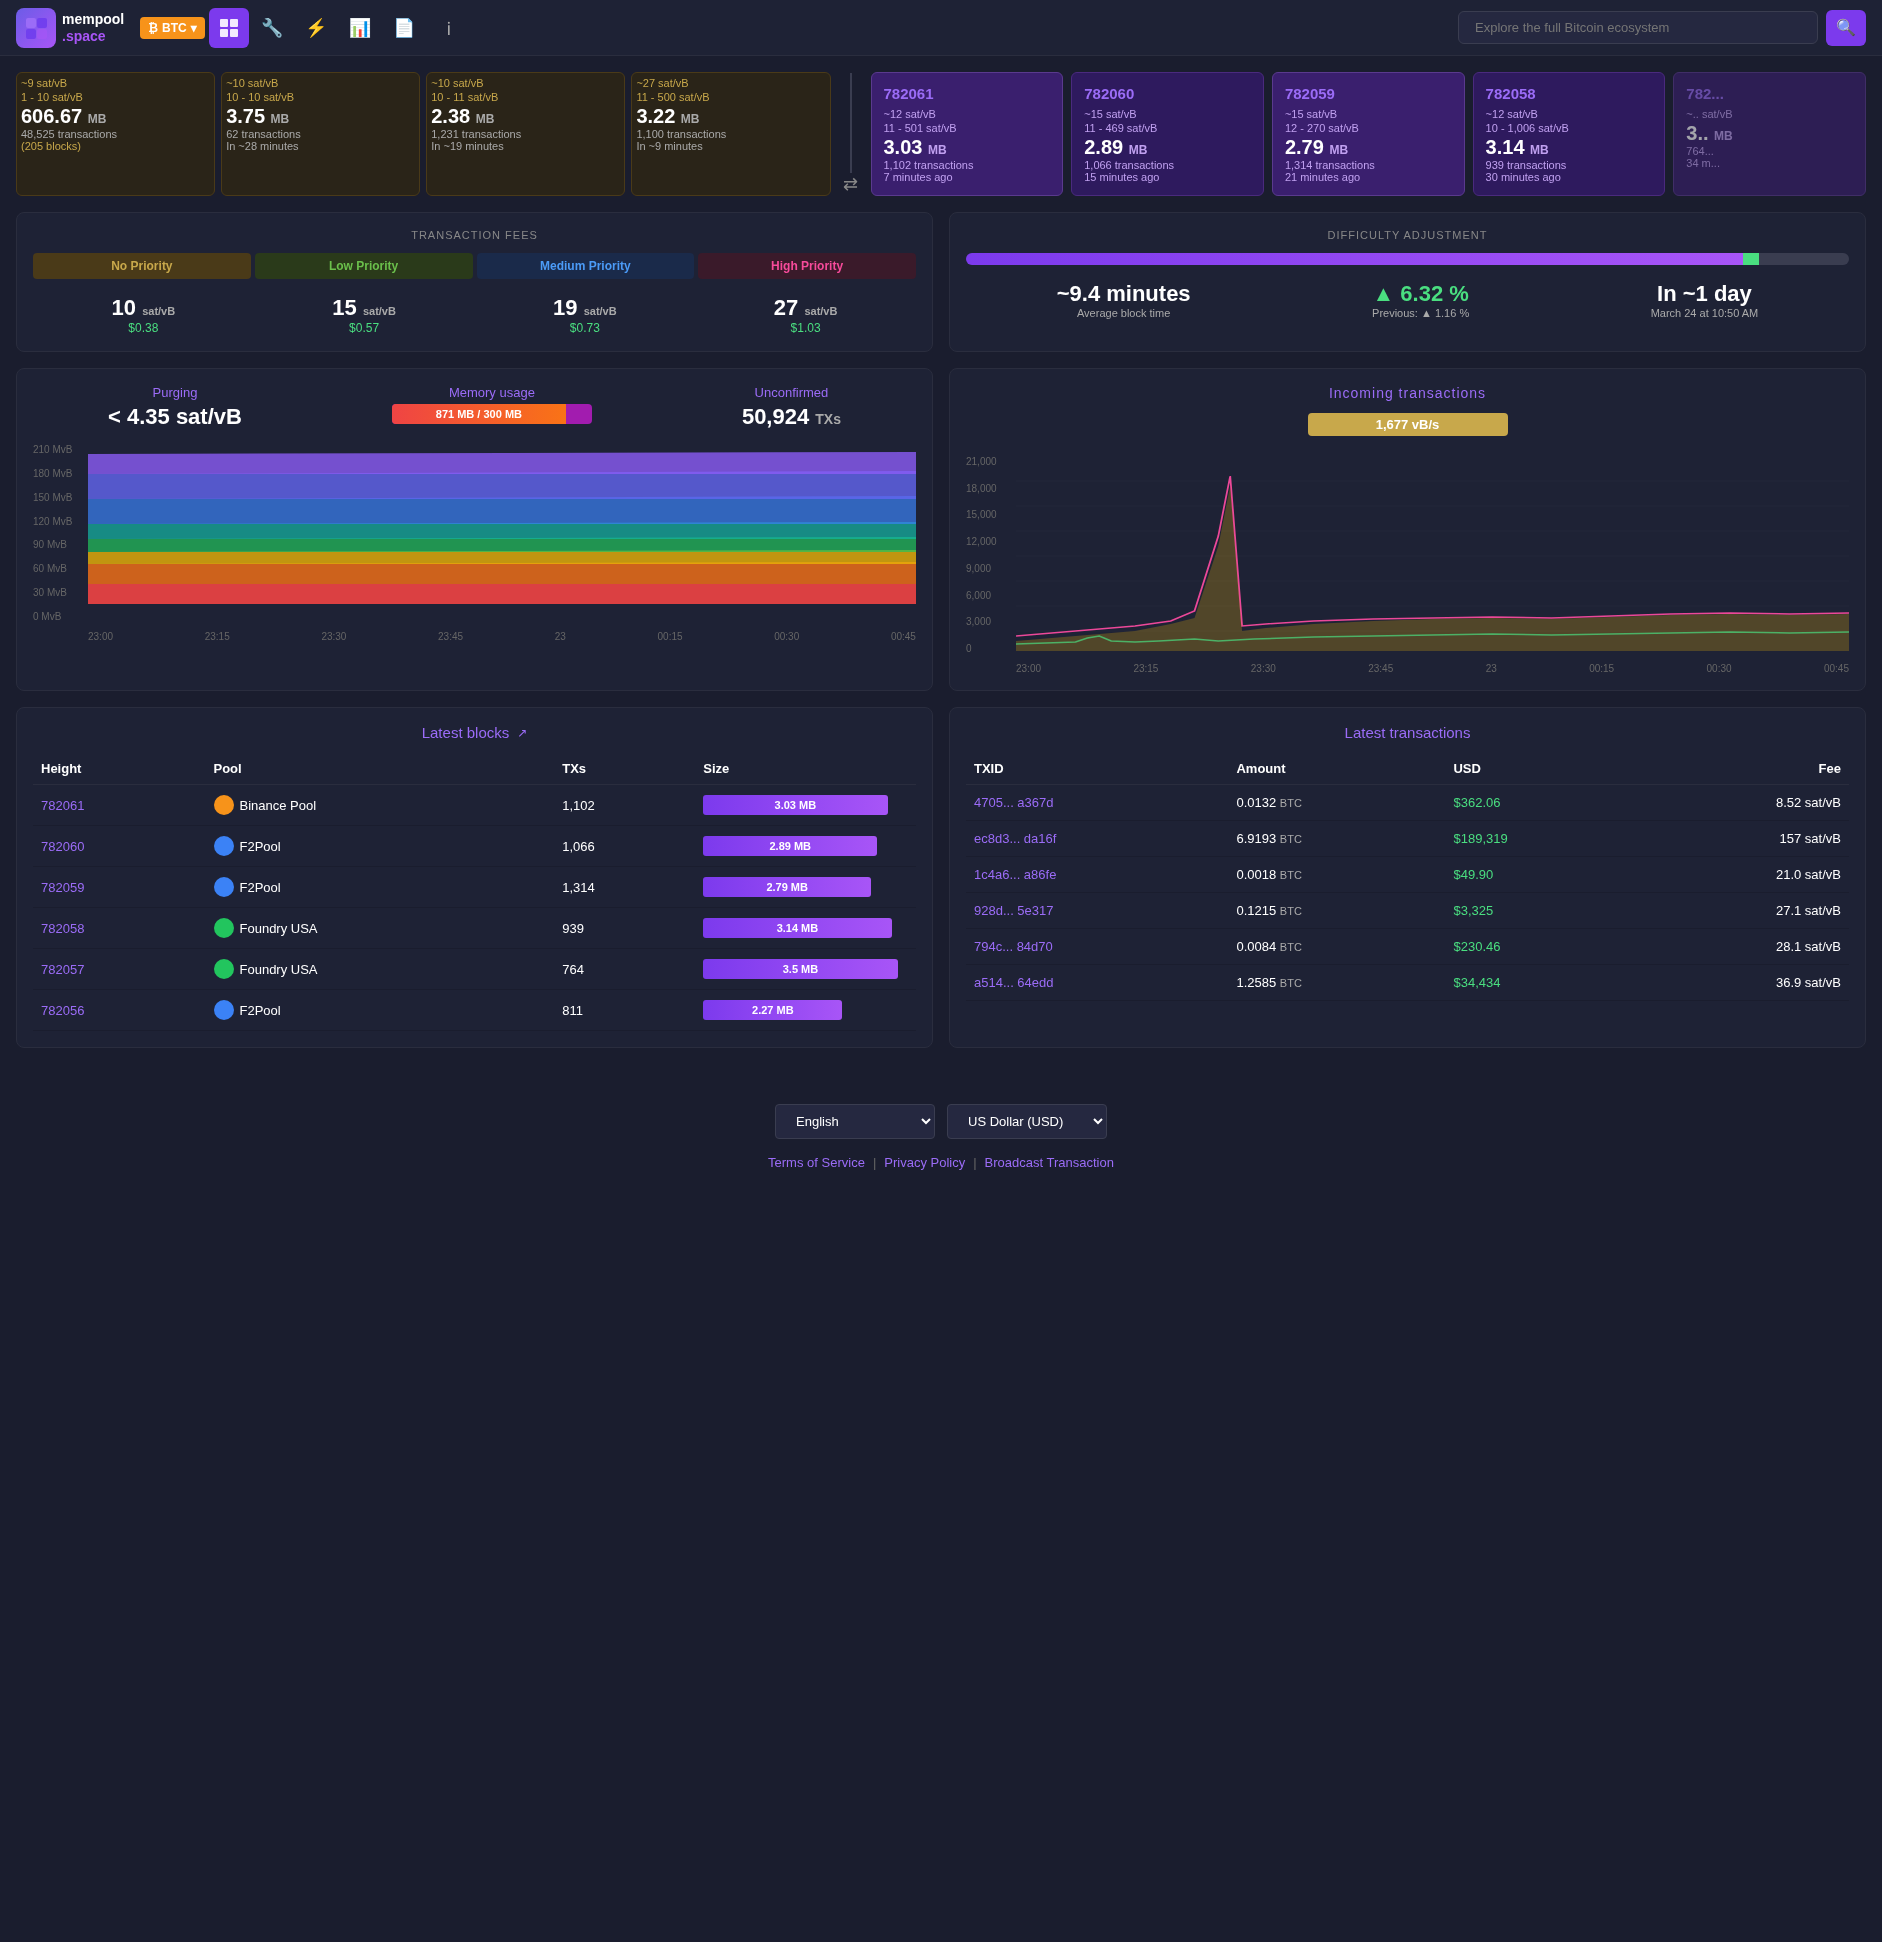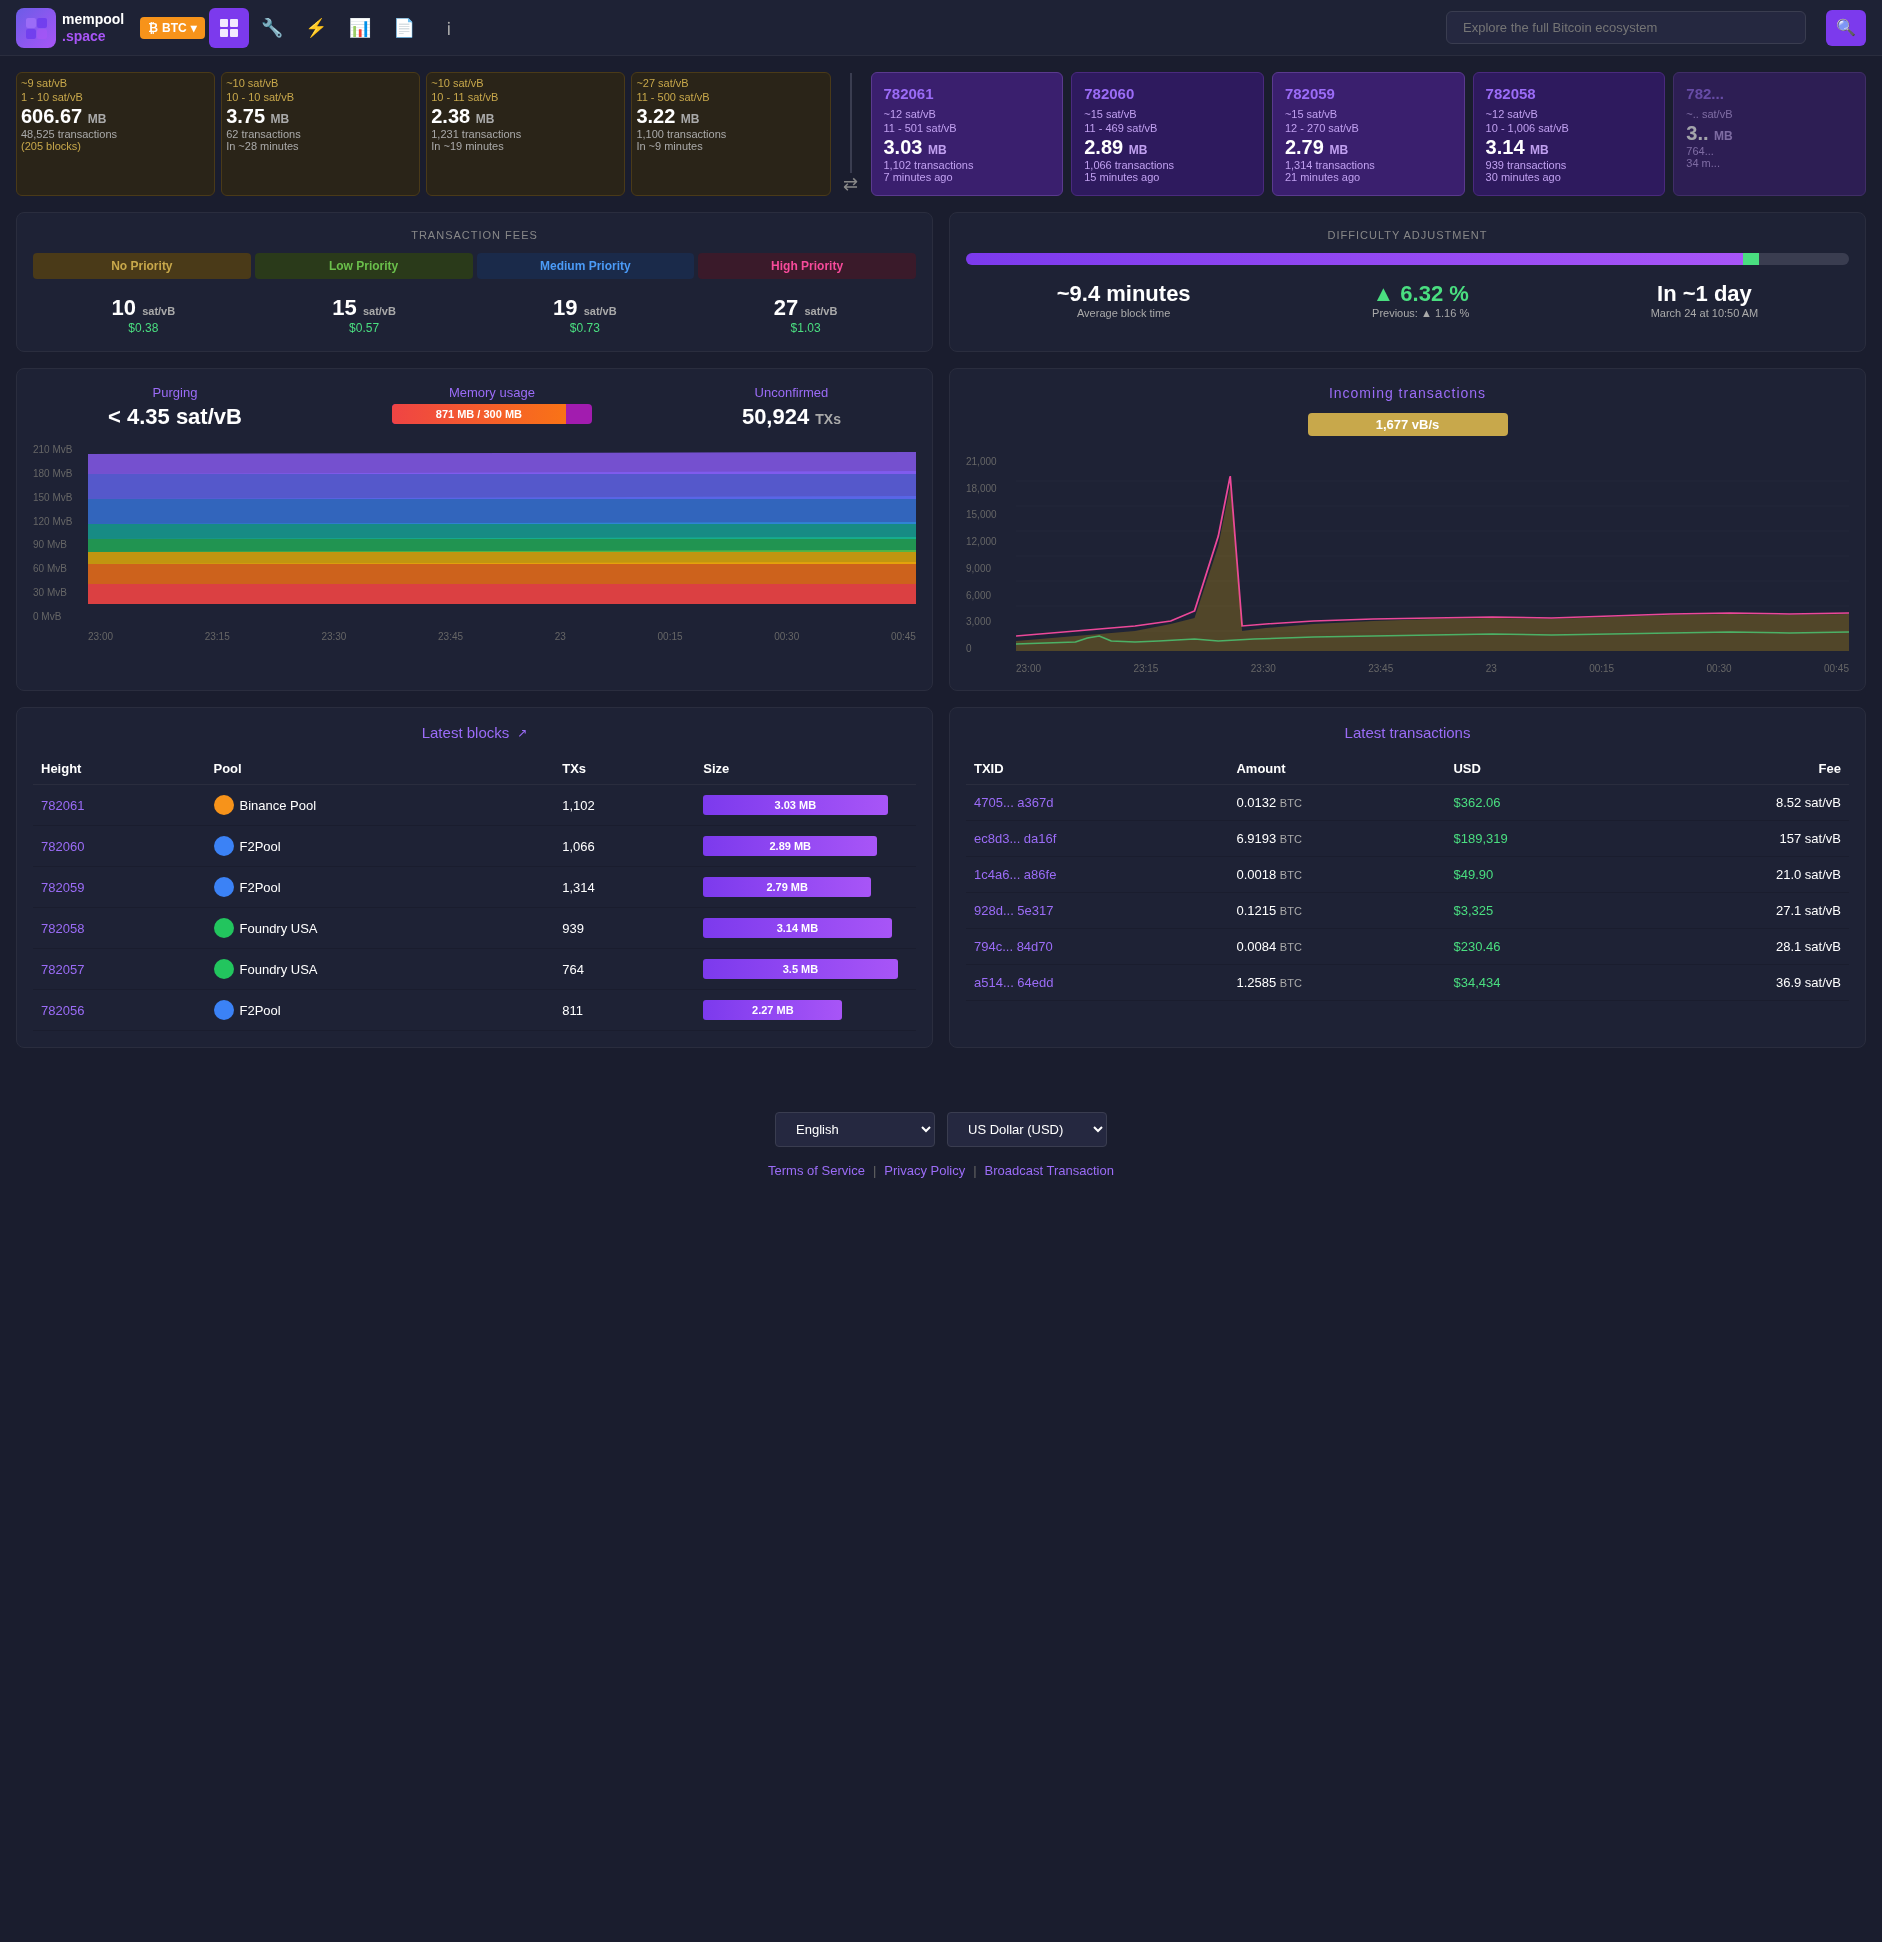--- a/index.html
+++ b/index.html
@@ -68,21 +68,21 @@
       align-items: center;
       gap: 4px;
       cursor: pointer;
       margin-left: 4px;
     }
 
     .search-bar {
       margin-left: auto;
       display: flex;
       align-items: center;
-      gap: 20px;
+      gap: 8px;
       justify-content: space-between;
     }
     .search-input {
       background: #252840;
       border: 1px solid #3a3d50;
       border-radius: 6px;
       padding: 8px 16px;
       color: #888;
       width: 360px;
       font-size: 13px;
@@ -364,21 +364,21 @@
     .footer-links .sep { color: #666; }
 
     
     .pool-cell { display: flex; align-items: center; }
 
     
     .two-col-bottom {
       display: grid;
       grid-template-columns: 1fr 1fr;
       gap: 16px;
-      margin-bottom: 24px;
+      margin-bottom: 16px;
     }
 
     
     .mempool-chart { width: 100%; height: 180px; }
 
     
     .incoming-chart { width: 100%; height: 200px; }
 
     .blocks-separator {
       display: flex;

